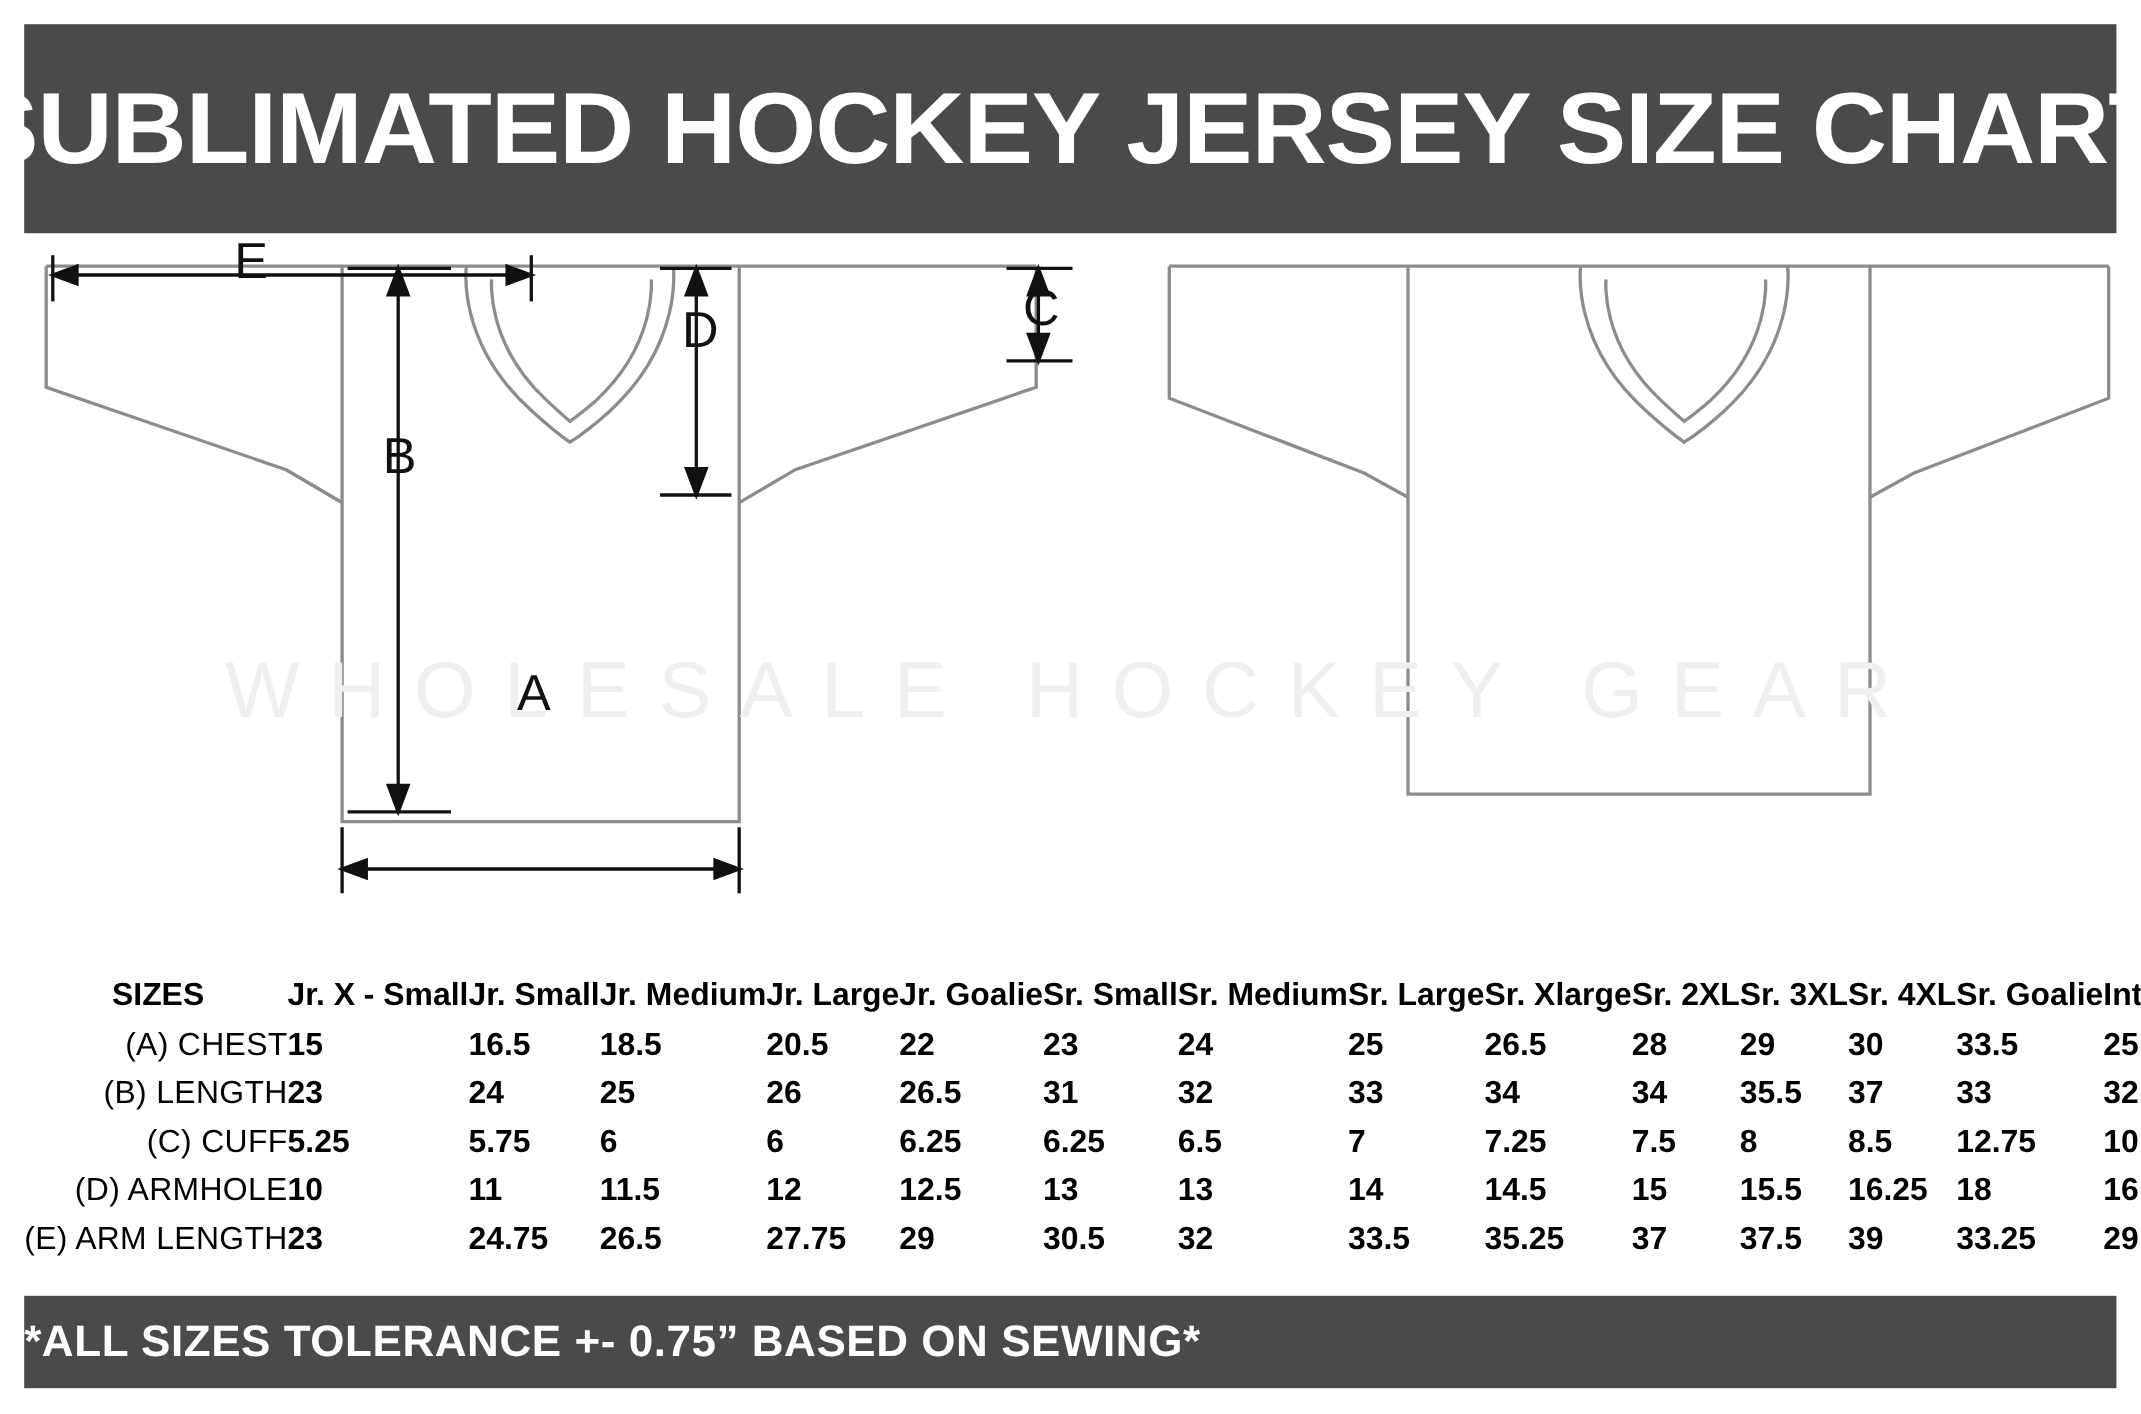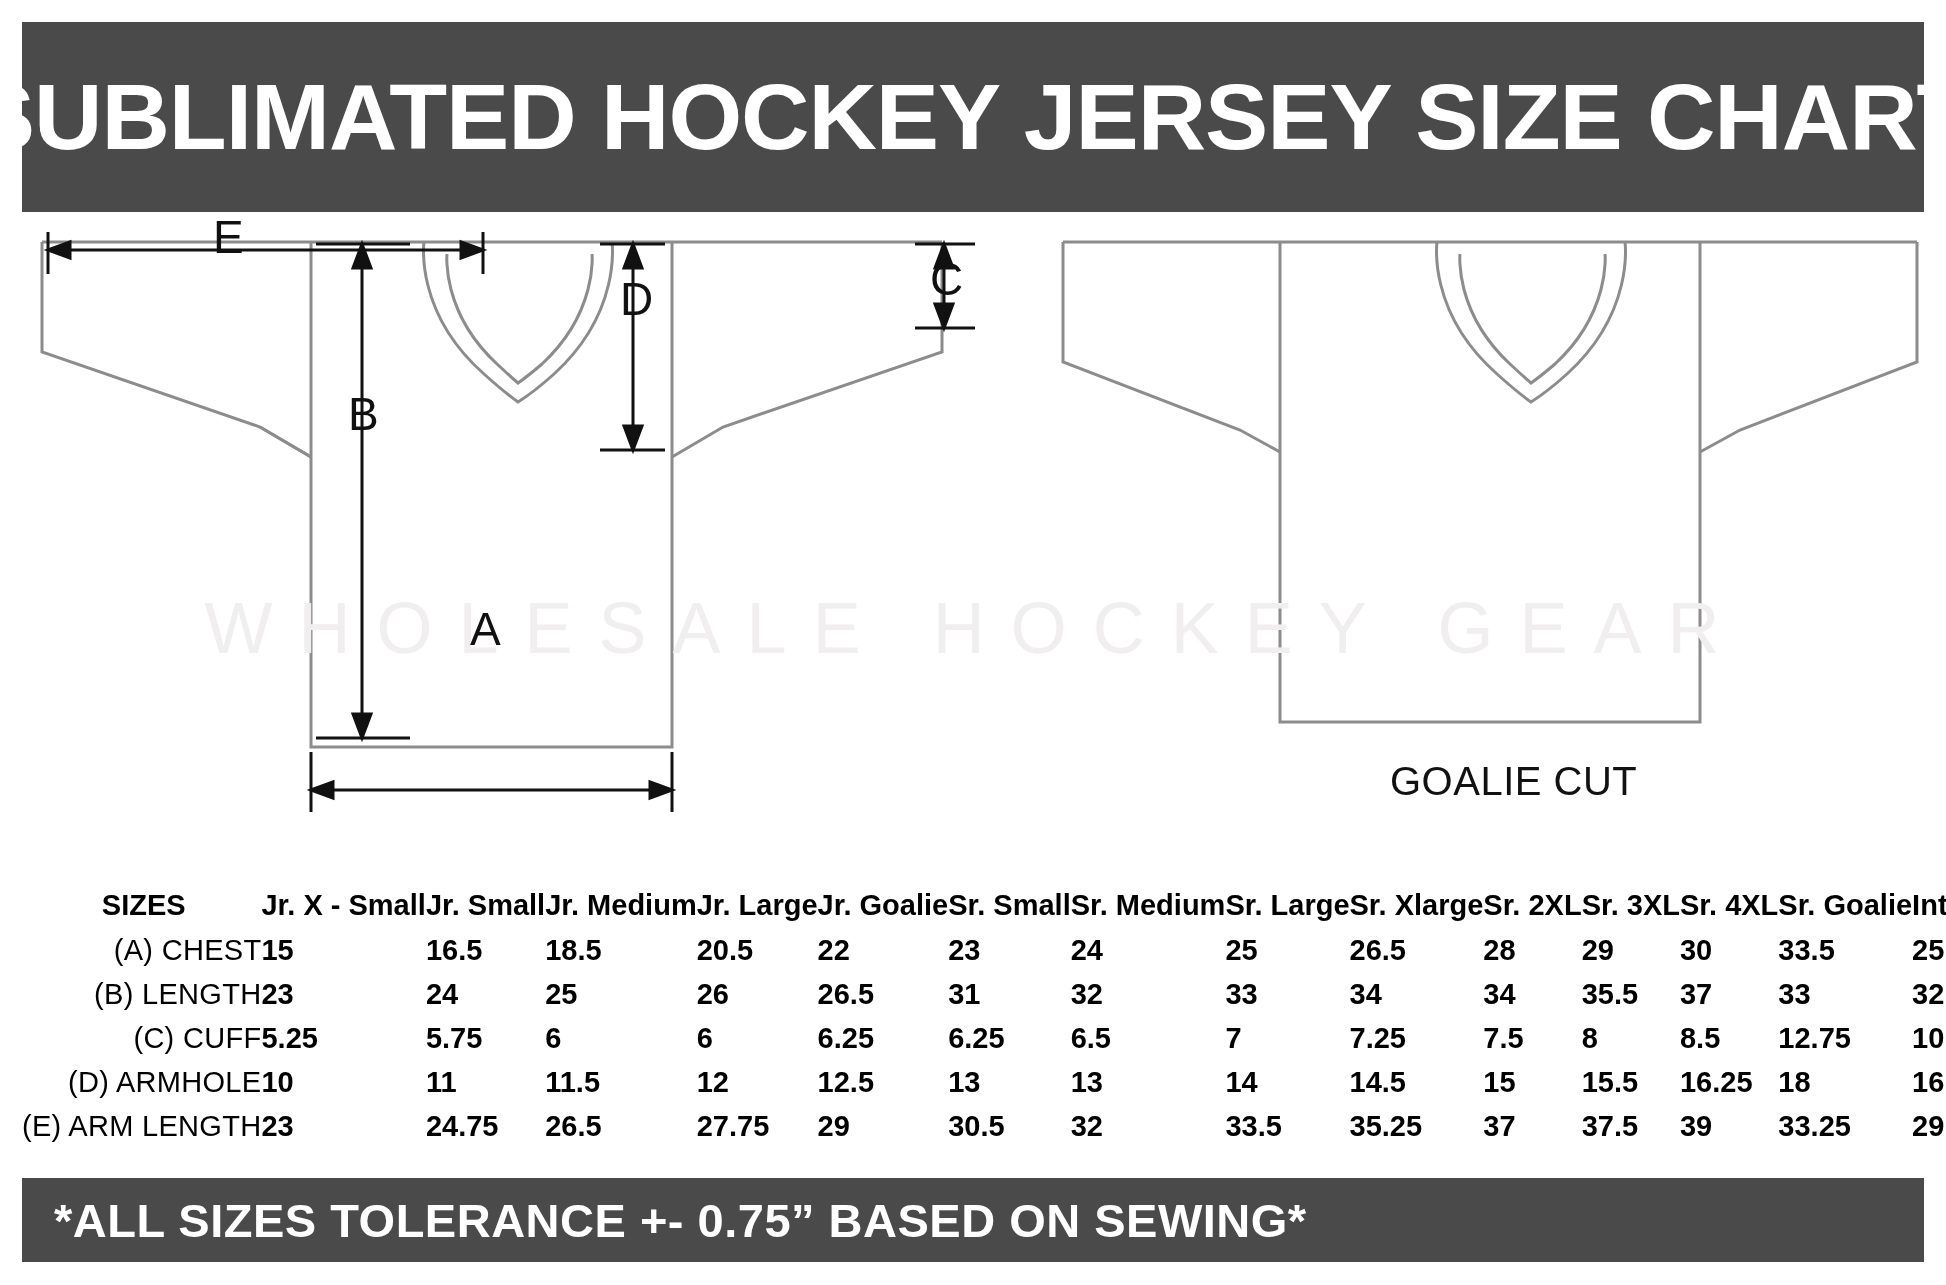--- a/index.html
+++ b/index.html
@@ -159,22 +159,21 @@
     width: 1902px;
     height: 84px;
     background: #4a4a4a;
     display: flex;
     align-items: center;
   }
   .footer-bar .footer-text {
     color: #ffffff;
     font-family: "Liberation Sans", sans-serif;
     font-weight: bold;
-    font-size: 47px;
-    padding-left: 32px;
+    font-size: 40px;
     letter-spacing: 0.5px;
   }
 </style>
 </head>
 <body>
 
 <div class="page">
 
   <div class="title-bar">
     <div class="title-text">SUBLIMATED HOCKEY JERSEY SIZE CHART</div>
@@ -246,21 +245,20 @@
         <line x1="915" y1="116" x2="975" y2="116"></line>
       </g>
     </svg>
 
     <div class="dim-label" style="left:213px; top:-2px;">E</div>
     <div class="dim-label" style="left:348px; top:175px;">B</div>
     <div class="dim-label" style="left:470px; top:390px;">A</div>
     <div class="dim-label" style="left:620px; top:60px;">D</div>
     <div class="dim-label" style="left:930px; top:40px;">C</div>
 
-    <div class="goalie-cut" style="left:1390px; top:547px;">GOALIE CUT</div>
   </div>
 
   <div class="table-wrap">
     <table class="size-table">
       <thead>
         <tr>
           <th class="rowhead" style="width:175px;">SIZES</th>
           <th style="width:127px;">Jr. X - Small</th>
           <th style="width:113px;">Jr. Small</th>
           <th style="width:133px;">Jr. Medium</th>

